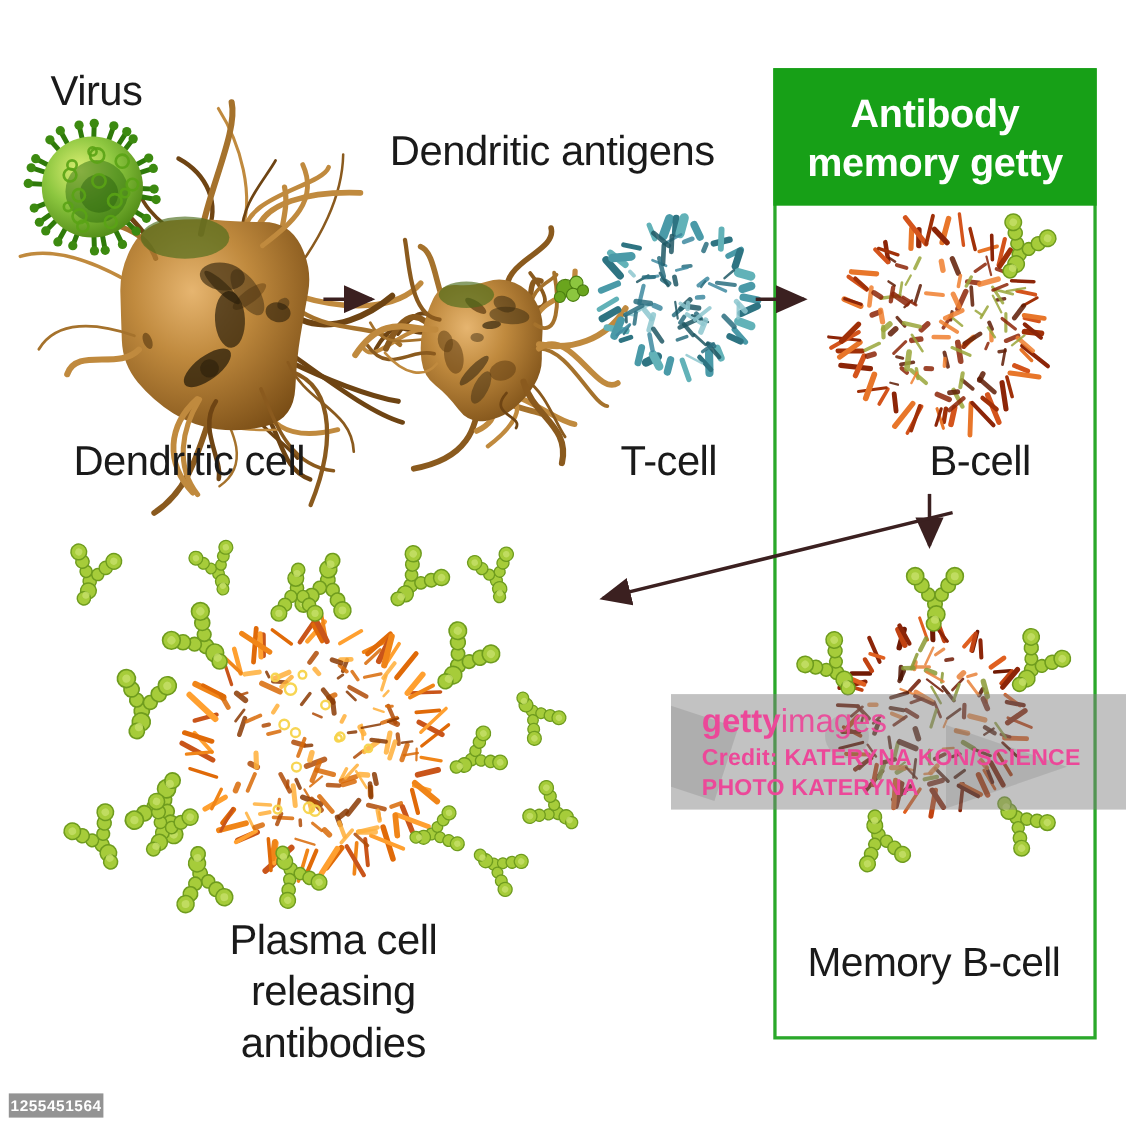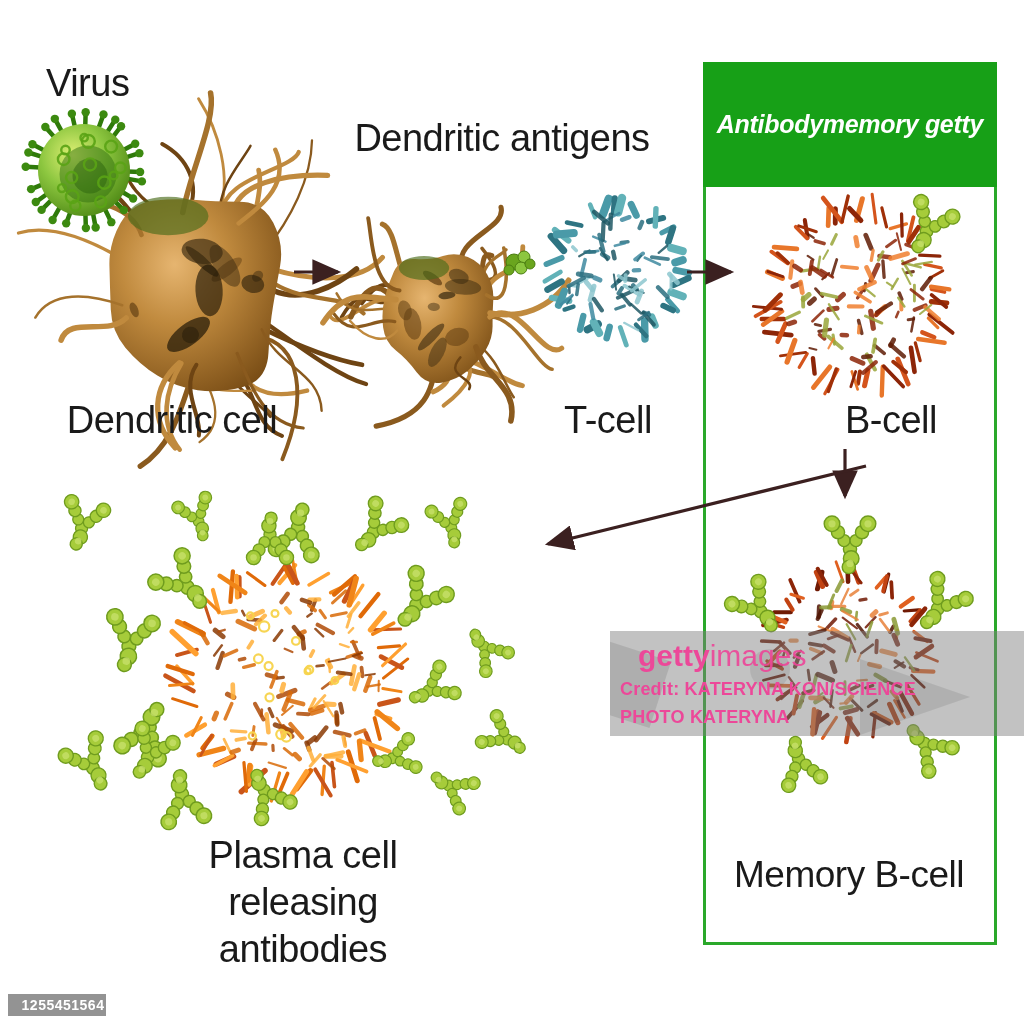--- a/index.html
+++ b/index.html
@@ -13,37 +13,37 @@
   }
   .lbl.centered{transform:translateX(-50%);text-align:center;}
   #memory-box{
     position:absolute;left:703px;top:62px;width:294px;height:883px;
     border:3px solid var(--border-green,#27a527);box-sizing:border-box;
     background:transparent;z-index:1;
   }
   #banner{
     position:absolute;left:703px;top:62px;width:294px;height:125px;
     background:var(--banner-green,#17a017);z-index:1;
-    display:flex;flex-direction:row;justify-content:center;align-items:center;
-    color:#ffffff;font-size:25px;font-weight:600;line-height:45px;letter-spacing:-0.3px;font-style:italic;
+    display:flex;flex-direction:column;justify-content:center;align-items:center;
+    color:#ffffff;font-size:36px;font-weight:600;line-height:45px;letter-spacing:-0.3px;
   }
   #figure-canvas{position:absolute;left:0;top:0;z-index:2;}
   #watermark{
     position:absolute;left:610px;top:631px;width:414px;height:105px;z-index:5;
     overflow:hidden;color:#ec4899;
   }
   .wm-shape{position:absolute;}
   #wm-brand{position:absolute;left:28px;top:8px;font-size:30px;letter-spacing:0;}
   #wm-brand .b{font-weight:700;}
   #wm-brand .r{font-weight:400;opacity:.92;}
-  #wm-credit{position:absolute;left:10px;top:44px;font-size:18px;font-weight:700;line-height:28px;letter-spacing:0.2px;}
+  #wm-credit{position:absolute;left:28px;top:44px;font-size:21px;font-weight:700;line-height:28px;letter-spacing:0.2px;}
   #id-badge{
     position:absolute;left:8px;top:994px;width:86px;height:22px;z-index:5;
     background:rgba(128,128,128,0.85);color:#ffffff;font-size:14px;font-weight:700;
-    display:flex;align-items:center;justify-content:center;letter-spacing:0.5px;padding-left:12px;
+    display:flex;align-items:center;justify-content:center;letter-spacing:0.5px;
   }
   #plasma-label div{line-height:47px;}
   #memory-label{font-size:37px;}
 </style>
 </head>
 <body>
 
 <div id="stage">
 
   <div id="memory-box"></div>

